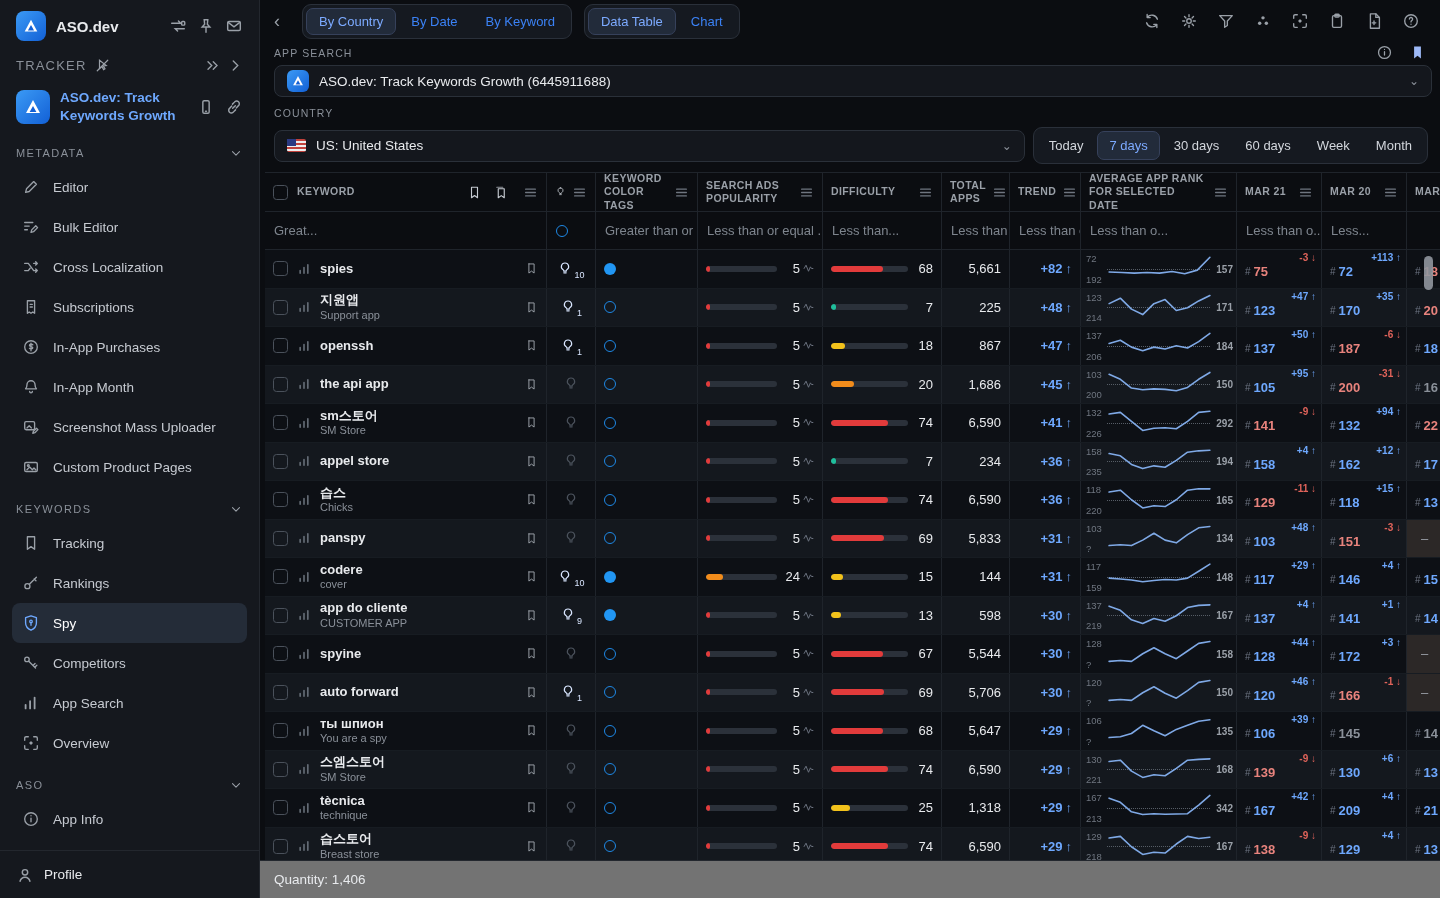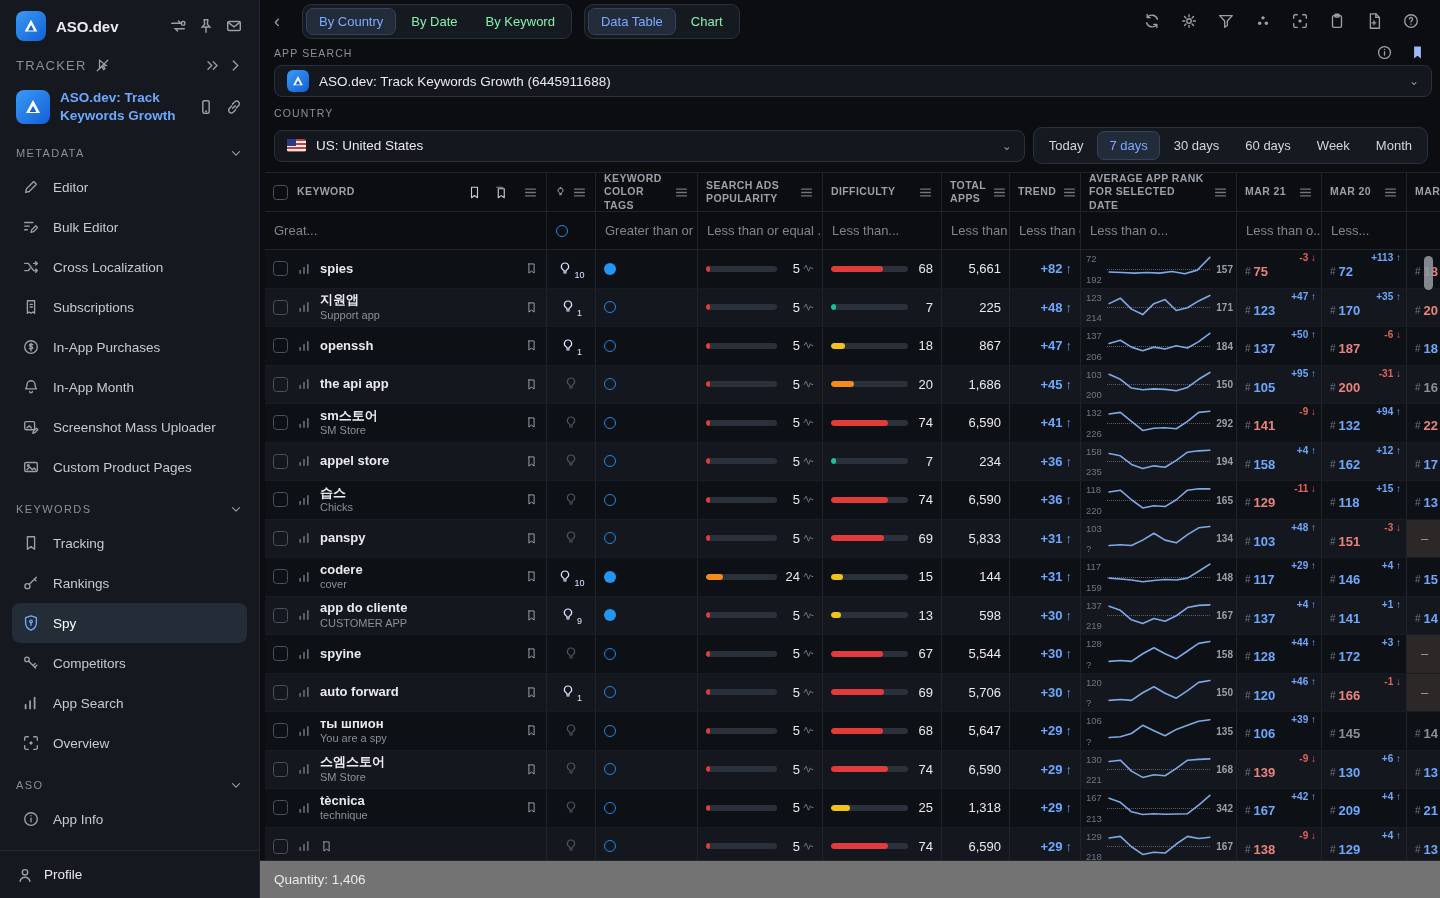--- a/index.html
+++ b/index.html
@@ -33,21 +33,21 @@
   .nav-item.active { background:#242c38; color:#fff; }
   .nav-item.active .ic { color:#6ea8fe; }
   .profile-row { border-top:1px solid #23272e; height:48px; padding:0 16px; display:flex;
     gap:10px; align-items:center; font-size:13.5px; flex:0 0 48px; }
 
   
   .main { flex:1; min-width:0; display:flex; flex-direction:column; background:#0b0d11; }
   .topbar { display:flex; align-items:center; gap:12px; padding:6px 10px 4px 14px; height:40px; }
   .back { color:#9aa0a8; font-size:18px; width:16px; }
   .tab-group { display:flex; background:#151920; border:1px solid #2a303a; border-radius:9px; padding:3px; gap:2px; }
-  .tab { padding:5px 12px; font-size:13px; color:#86efac; border-radius:7px; border:1px solid transparent; }
+  .tab { padding:5px 12px; font-size:13px; color:#3b82f6; border-radius:7px; border:1px solid transparent; }
   .tab.active { background:#222b3a; border-color:#36415b; color:#7caaff; }
   .top-icons { margin-left:auto; display:flex; gap:19px; align-items:center; color:#9aa0a8; padding-right:10px; }
   .top-icons .ti { width:18px; height:18px; display:inline-flex; }
   .top-icons .ti svg { width:100%; height:100%; }
 
   .field-label { font-size:10.5px; letter-spacing:1.1px; color:#8a9099; padding:4px 14px 4px; display:flex; align-items:center; }
   .field-label .sp { flex:1; }
   .mini-ic { width:17px; height:17px; display:inline-flex; color:#9aa0a8; margin-left:16px; }
   .mini-ic svg { width:100%; height:100%; }
   .mini-ic.bm-blue { color:#9db9f7; }
@@ -1657,20 +1657,24 @@
             </div>
 </div>
 <div class="trow alt">
   <div class="c c-kw">
     <span class="cb"></span>
     <span class="ic-bars">
                 <svg viewBox="0 0 20 20" fill="none" stroke="currentColor" stroke-width="1.5" stroke-linecap="round" stroke-linejoin="round">
                   <path d="M4.5 16v-4M10 16V8M15.5 16V4" stroke-width="2.2"></path>
                 </svg>
               </span>
+    <div class="kwt">
+      <div class="kw-main">습스토어</div>
+      <div class="kw-sub">Breast store</div>
+    </div>
     <span class="ic-bm">
                 <svg viewBox="0 0 20 20" fill="none" stroke="currentColor" stroke-width="1.5" stroke-linecap="round" stroke-linejoin="round">
                   <path d="M6 3h8v14l-4-3-4 3V3z"></path>
                 </svg>
               </span>
   </div>
   <div class="c c-lamp">
     <span class="bulb ">
                 <svg viewBox="0 0 20 20" fill="none" stroke="currentColor" stroke-width="1.5" stroke-linecap="round" stroke-linejoin="round">
                   <path d="M10 2.5a4.5 4.5 0 00-2.3 8.4c.5.3.8.8.8 1.4v.4h3v-.4c0-.6.3-1.1.8-1.4A4.5 4.5 0 0010 2.5zM8.5 14.8h3"></path>

